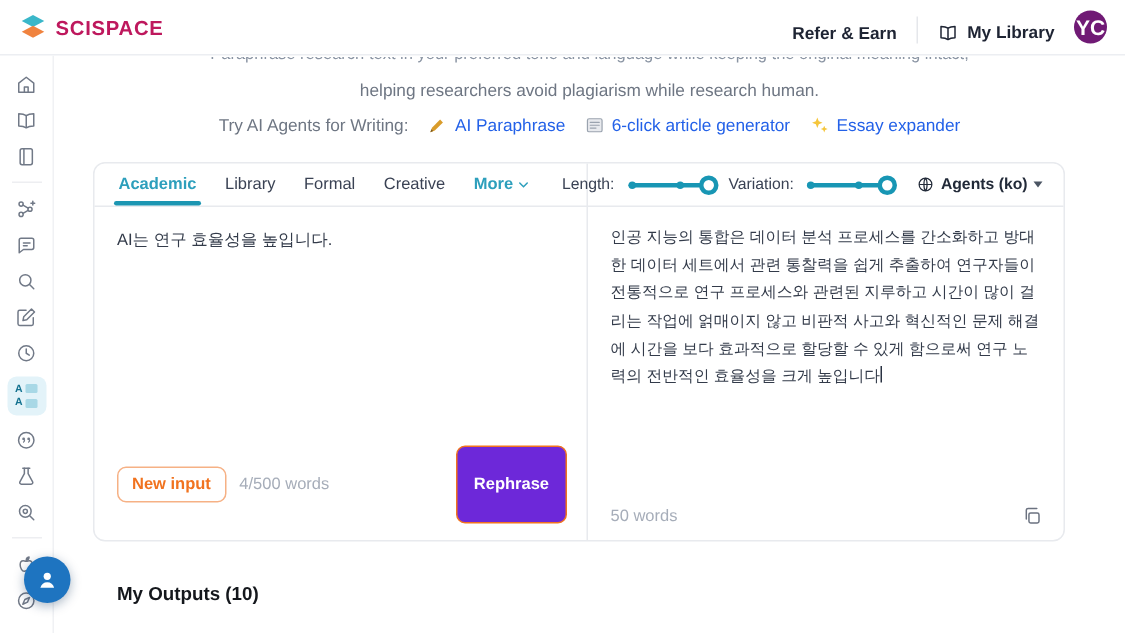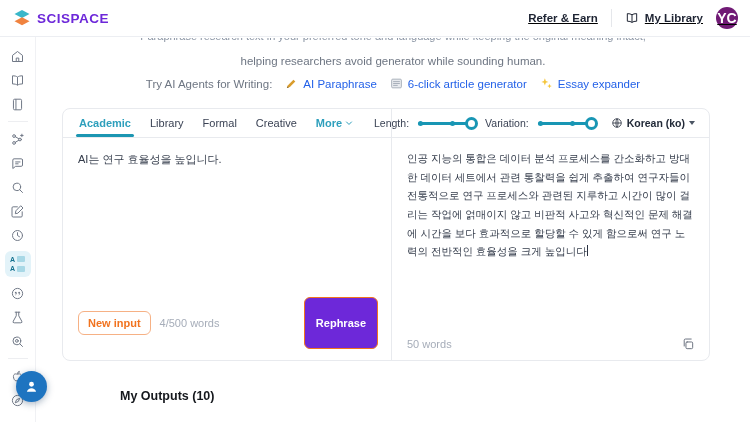--- a/index.html
+++ b/index.html
@@ -4,32 +4,32 @@
 <style>
   * { box-sizing: border-box; margin: 0; padding: 0; }
   html,body { width:750px; height:422px; }
   body { font-family:"Liberation Sans", sans-serif; background:#fff; overflow:hidden; }
   .app { position:relative; width:750px; height:422px; background:#fff; }
 
   
   .nav { position:absolute; top:0; left:0; right:0; height:37px; background:#fff;
          border-bottom:1px solid #ECEEF2; z-index:30; display:flex; align-items:center; }
   .brand { display:flex; align-items:center; gap:6px; margin-left:13px; }
-  .brand-name { font-size:13.5px; font-weight:bold; letter-spacing:.5px; color:#6d28d9; }
+  .brand-name { font-size:13.5px; font-weight:bold; letter-spacing:.5px; color:#be185d; }
   .searchbar { position:absolute; left:170px; top:5px; width:296px; height:27px;
                background:#F3F4F6; border:1px solid #EFF0F3; border-radius:8px;
                display:flex; align-items:center; }
   .papers { height:27px; margin:-1px 0 0 -1px; background:#fff; border:1px solid #E5E7EB;
             border-radius:8px; display:flex; align-items:center; gap:6px; padding:0 11px;
             font-size:11px; color:#2A3242; font-weight:600; cursor:pointer; }
   .caret { width:0; height:0; border-left:3.5px solid transparent; border-right:3.5px solid transparent;
            border-top:4px solid #6B7280; }
   .search-ph { margin-left:11px; font-size:11px; color:#CBD0D9; flex:1; white-space:nowrap; overflow:hidden; }
   .search-icon { margin-right:10px; color:#6B7280; display:flex; }
-  .nav-right { margin-left:auto; display:flex; align-items:center; gap:13px; padding-right:12px;text-decoration:underline; }
+  .nav-right { margin-left:auto; display:flex; align-items:flex-end; gap:13px; padding-right:12px; }
   .nav-link { font-size:11.5px; font-weight:700; color:#1E2433; cursor:pointer; display:flex; align-items:center; gap:6px; }
   .vdiv { width:1px; height:18px; background:#E5E7EB; }
   .avatar { width:22px; height:22px; border-radius:50%; background:#701a75; color:#fff;
             font-size:14px; font-weight:700; display:flex; align-items:center; justify-content:center; cursor:pointer; }
 
   
   .sidebar { position:absolute; top:37px; left:0; bottom:0; width:36px; background:#fff;
              border-right:1px solid #F0F1F4; z-index:20; display:flex; flex-direction:column;
              align-items:center; padding-top:11px; gap:8px; }
   .side-item { width:24px; height:16px; display:flex; align-items:center; justify-content:center;
@@ -92,21 +92,21 @@
   .btn-rephrase { margin-left:auto; background:#6d28d9; border:1px solid #F1731F; color:#fff; font-size:11px;
                   font-weight:700; border-radius:6px; padding:19px 11px; cursor:pointer; font-family:inherit; }
   .col-right { position:absolute; left:329px; right:0; top:29px; bottom:34px; padding:11px 15px 0 15px;
                font-size:10.5px; line-height:1.78; color:#333B4A; overflow:hidden; }
   .cursor-bar { display:inline-block; width:1px; height:11px; background:#2A3242; vertical-align:-1px; }
   .right-footer { position:absolute; left:344px; right:14px; bottom:9px; display:flex;
                   justify-content:space-between; align-items:center; }
   .copy-btn { color:#6B7280; display:flex; cursor:pointer; }
   .copy-btn svg { width:14px; height:14px; }
 
-  .outputs-title { position:absolute; left:78px; top:389px; font-size:12.5px; font-weight:700; color:#14171C;margin-left:42px; }
+  .outputs-title { position:absolute; left:78px; top:389px; font-size:12.5px; font-weight:700; color:#14171C; }
 </style>
 </head>
 <body>
 
 <div class="app">
 
   <div class="nav">
     <div class="brand">
       <span style="display:flex">
         <svg width="18" height="18" viewBox="0 0 18 18">
@@ -239,21 +239,21 @@
       <svg width="17" height="17" viewBox="0 0 24 24">
           <circle cx="12" cy="8.8" r="3.4" fill="#fff"></circle>
           <path d="M5.5 19.5c.8-3.4 3.4-5.2 6.5-5.2s5.7 1.8 6.5 5.2z" fill="#fff"></path>
         </svg>
     </span>
   </div>
 
   <div class="clipped">
     <span>Paraphrase research text in your preferred tone and language while keeping the original meaning intact,</span>
   </div>
-  <div class="tagline">helping researchers avoid generator while sounding human.</div>
+  <div class="tagline">helping researchers avoid plagiarism while research human.</div>
   <div class="agents">
     <span>Try AI Agents for Writing:</span>
     <a class="agent-link">
       <span style="display:flex">
         <svg viewBox="0 0 24 24">
             <path fill="#D99C2B" d="M3.5 20.5l2-5.5 10-10 3.5 3.5-10 10z"></path>
             <path fill="#7A5B22" d="M3.5 20.5l1.3-3.6 2.3 2.3z"></path>
           </svg>
       </span>
       <span>AI Paraphrase</span>
@@ -307,21 +307,21 @@
           <span class="track"></span>
             <span class="dot" style="left:0"></span>
             <span class="dot mid"></span>
             <span class="knob"></span>
         </span>
         <span class="lang">
           <svg viewBox="0 0 24 24" fill="none" stroke="#222A38" stroke-width="1.6">
               <circle cx="12" cy="12" r="8.5"></circle>
               <path d="M3.5 12h17M12 3.5c2.8 3 2.8 14 0 17M12 3.5c-2.8 3-2.8 14 0 17"></path>
             </svg>
-          <span>Korean (ko)</span>
+          <span>Agents (ko)</span>
           <span class="caret"></span>
         </span>
       </div>
     </div>
 
     <div class="col-left">
       <span>AI는 연구 효율성을 높입니다.</span>
     </div>
     <div class="left-footer">
       <button class="btn-newinput">New input</button>

